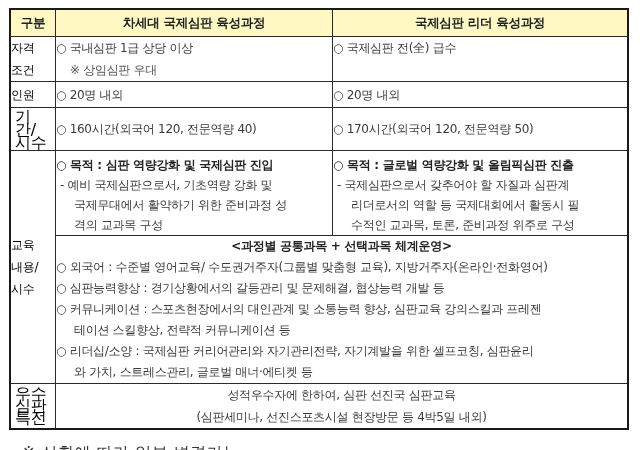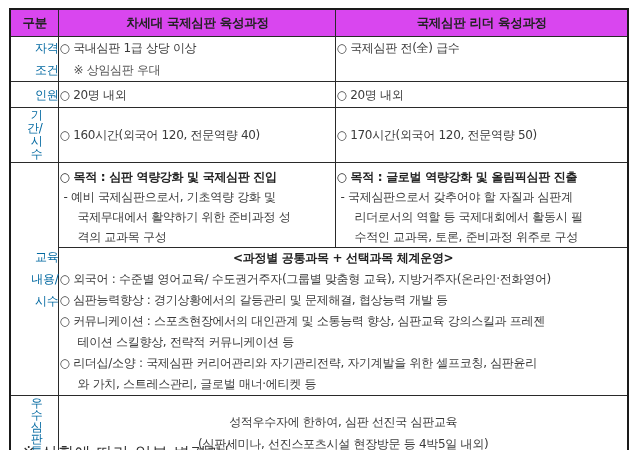--- a/index.html
+++ b/index.html
@@ -6,25 +6,25 @@
   body { width: 640px; height: 450px; position: relative; overflow: hidden;
          font-family: "DejaVu Sans", sans-serif; color: #3a3a3a; }
   table.main {
     position: absolute; left: 9px; top: 8px; width: 620px;
     border-collapse: collapse; border: 2px solid #1a1a1a;
     font-size: 12px; letter-spacing: -0.3px;
   }
   table.main td, table.main th {
     border: 1px solid #2a2a2a; padding: 0; vertical-align: middle;
   }
-  th { background: #d946ef; font-weight: bold; color: #222; height: 26px; font-size: 12.5px; }
+  th { background: #fef9c3; font-weight: bold; color: #222; height: 26px; font-size: 12.5px; }
   th.c0 { width: 44px; }
   th.c1 { width: 276px; }
-  .lab { text-align: right; font-size: 12px; line-height: 22px; color: #0369a1; }
-  .lab.tight { line-height: 13px; font-size: 12px; padding: 1px 16px; }
+  .lab { text-align: left; font-size: 12px; line-height: 22px; color: #000000; }
+  .lab.tight { line-height: 13px; font-size: 16px; padding: 1px 4px; }
   .cell { padding: 2px 6px; line-height: 22px; }
   .cell .line { white-space: nowrap; }
   .note { padding-left: 14px; color: #555; }
   .bold { font-weight: bold; color: #222; }
   .dash { padding-left: 4px; }
   .indent { padding-left: 18px; }
   .center { text-align: center; }
   .r-qual td { height: 44px; }
   .r-count td { height: 25px; }
   .r-period td { height: 40px; }

